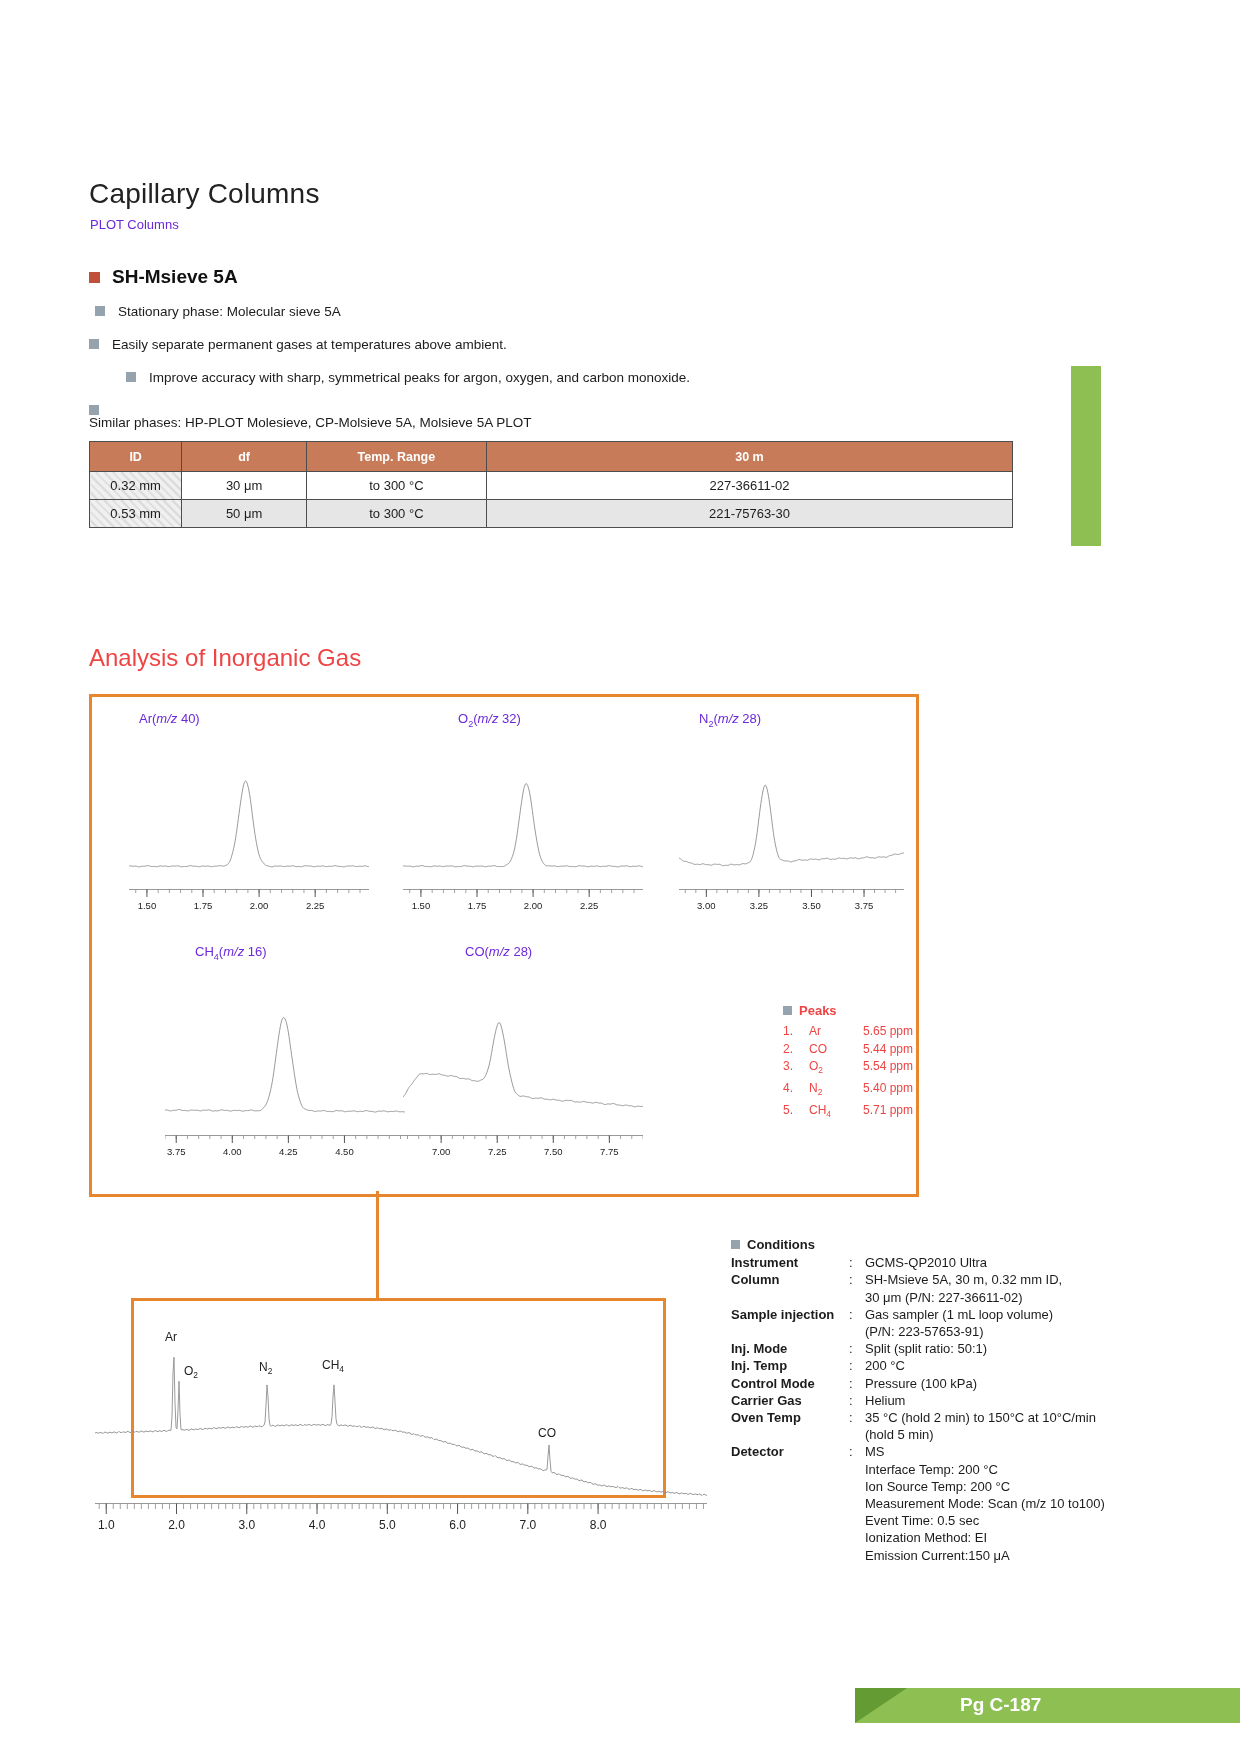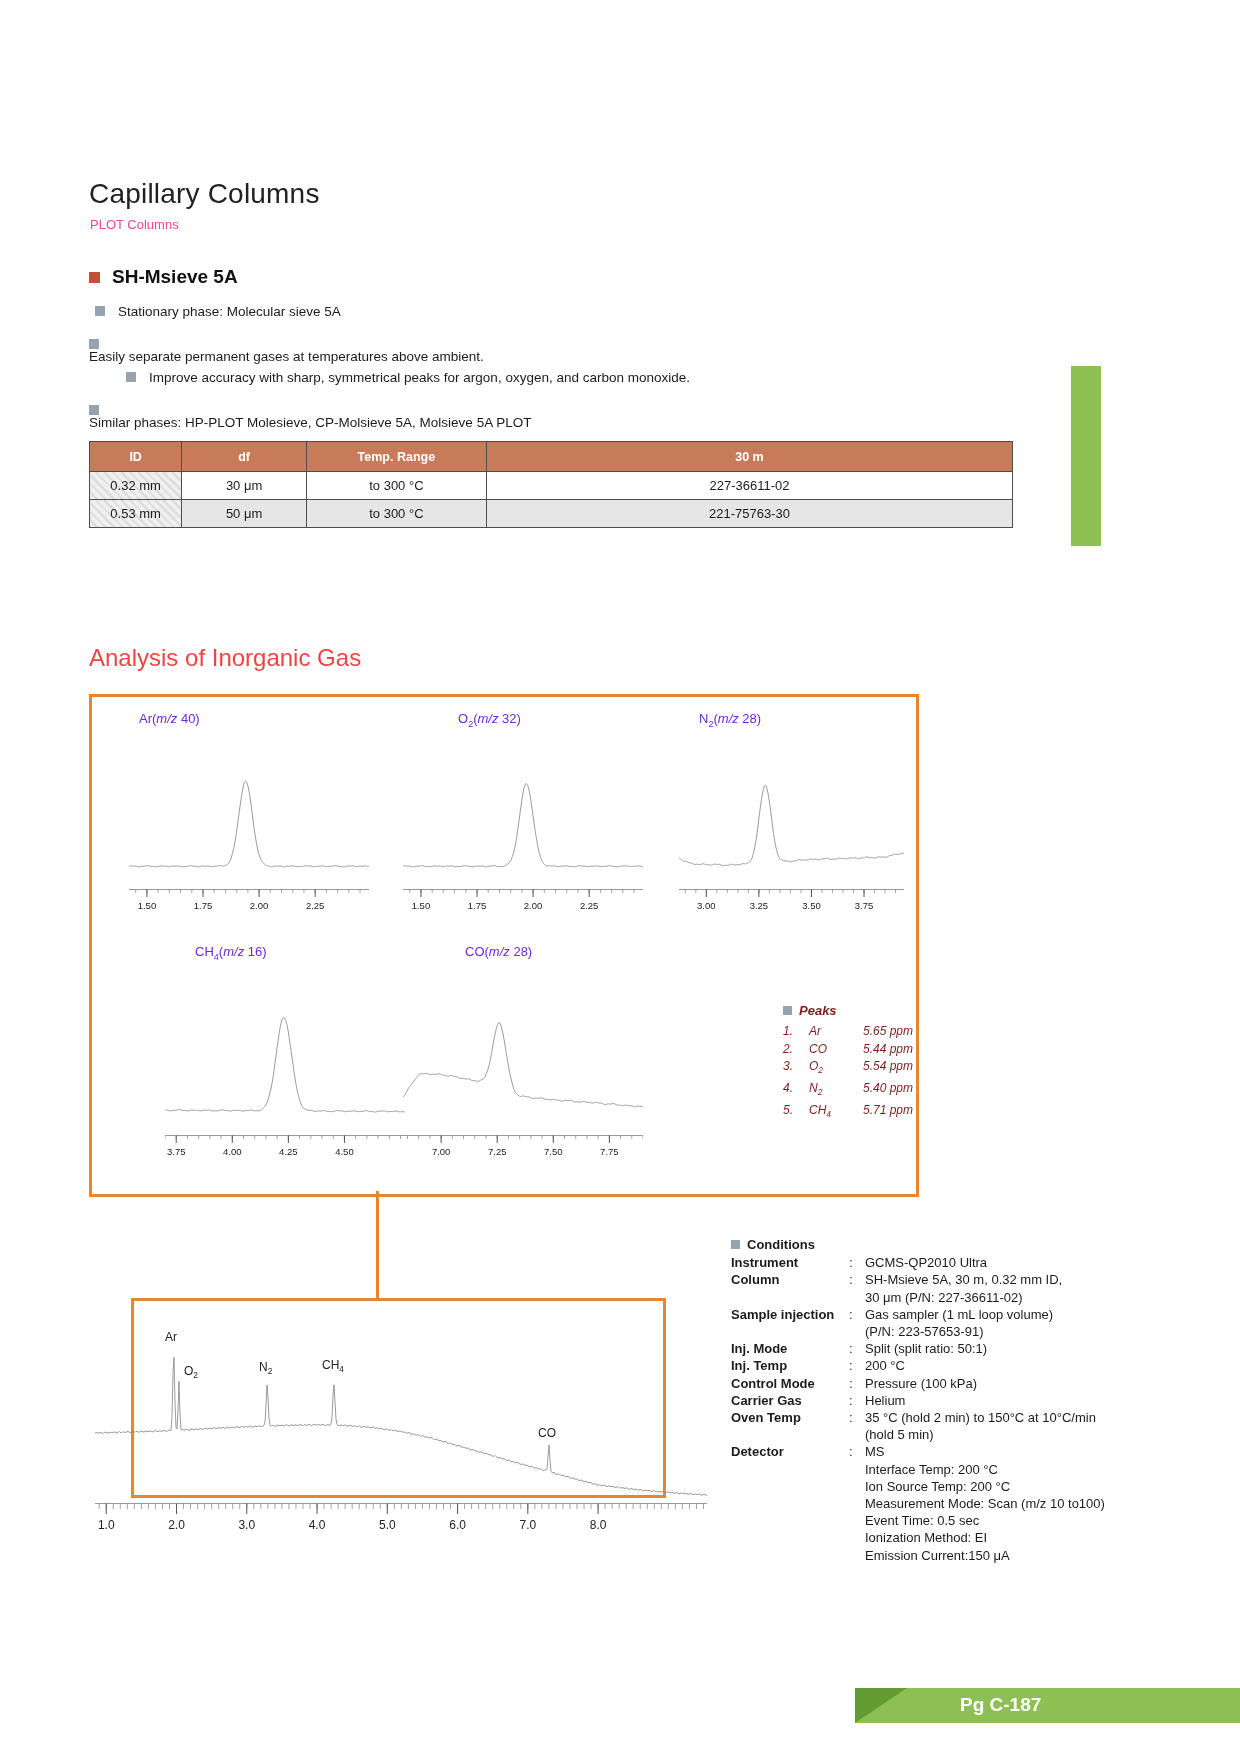--- a/index.html
+++ b/index.html
@@ -1,20 +1,20 @@
 <!DOCTYPE html>
 <html><head>
 <meta charset="utf-8">
 <style>
   html,body{margin:0;padding:0;background:#ffffff;}
   body{font-family:"Liberation Sans", sans-serif;color:#1c1c1c;}
   .page{position:relative;width:1240px;height:1754px;background:#fff;overflow:hidden;}
 
   .h1{position:absolute;left:89px;top:178px;font-size:28px;font-weight:400;color:#222;letter-spacing:0.2px;}
-  .subtitle{position:absolute;left:90px;top:217px;font-size:13px;color:#ec4899;}
+  .subtitle{position:absolute;left:90px;top:217px;font-size:13px;color:#6d28d9;}
 
   .prod-head{position:absolute;left:89px;top:266px;display:flex;align-items:center;}
   .sq-red{width:11px;height:11px;background:#c0503a;margin-right:12px;}
   .prod-name{font-size:19px;font-weight:700;color:#111;}
 
   .bullet{position:absolute;left:89px;display:flex;align-items:flex-start;font-size:13.5px;color:#1c1c1c;}
   .sq-gray{width:10px;height:10px;background:#94a3ad;margin-right:13px;margin-top:2px;flex:none;}
 
   table.spec{position:absolute;left:89px;top:441px;width:924px;border-collapse:collapse;font-size:13px;}
   table.spec th{background:#c87b59;color:#fff;font-weight:700;font-size:12.5px;height:27px;border:1px solid #4d4d4d;}
@@ -31,21 +31,21 @@
   .mini{position:absolute;}
   .chart-title{font-size:13px;color:#6d28d9;height:20px;}
   .chart-title sub, .ov-label sub, .lname sub{font-size:70%;}
   .trace{display:block;}
   .mini .trace{margin-top:26px;}
   .mini .axis{margin-top:12px;}
   svg text{font-family:"Liberation Sans",sans-serif;fill:#222;}
   .axis-mini text{font-size:9.5px;}
   .axis-lg text{font-size:12px;}
 
-  .legend{position:absolute;left:691px;top:306px;font-size:12px;color:#7f1d1d;font-style:italic;}
+  .legend{position:absolute;left:691px;top:306px;font-size:12px;color:#ef4444;}
   .legend-head{display:flex;align-items:center;font-weight:700;font-size:13px;margin-bottom:7px;}
   .sq-gray-sm{width:9px;height:9px;background:#94a3ad;margin-right:7px;}
   .legend-row{display:grid;grid-template-columns:26px 54px auto;margin-bottom:4.5px;line-height:13px;}
 
   .connector{position:absolute;left:376px;top:1191px;width:3px;height:107px;background:#e8862d;}
   .zoom-box{position:absolute;left:131px;top:1298px;width:529px;height:194px;border:3px solid #e8862d;z-index:1;}
   .ov-wrap{position:absolute;left:95px;top:1300px;width:612px;height:200px;z-index:2;}
   .ov-label{position:absolute;font-size:12px;color:#222;}
   .ov-axis{position:absolute;left:95px;top:1502px;z-index:2;}
 
@@ -69,21 +69,21 @@
 
   <div class="prod-head">
     <span class="sq-red"></span>
     <span class="prod-name">SH-Msieve 5A</span>
   </div>
 
   <div class="bullet" style="top:304px;padding-left:6px;">
     <span class="sq-gray"></span>
     <span>Stationary phase: Molecular sieve 5A</span>
   </div>
-  <div class="bullet" style="top:337px;flex-direction:column;">
+  <div class="bullet" style="top:337px;">
     <span class="sq-gray"></span>
     <span>Easily separate permanent gases at temperatures above ambient.</span>
   </div>
   <div class="bullet" style="top:370px;padding-left:37px;">
     <span class="sq-gray"></span>
     <span>Improve accuracy with sharp, symmetrical peaks for argon, oxygen, and carbon monoxide.</span>
   </div>
   <div class="bullet" style="top:403px;flex-direction:column;">
     <span class="sq-gray"></span>
     <span>Similar phases: HP-PLOT Molesieve, CP-Molsieve 5A, Molsieve 5A PLOT</span>

